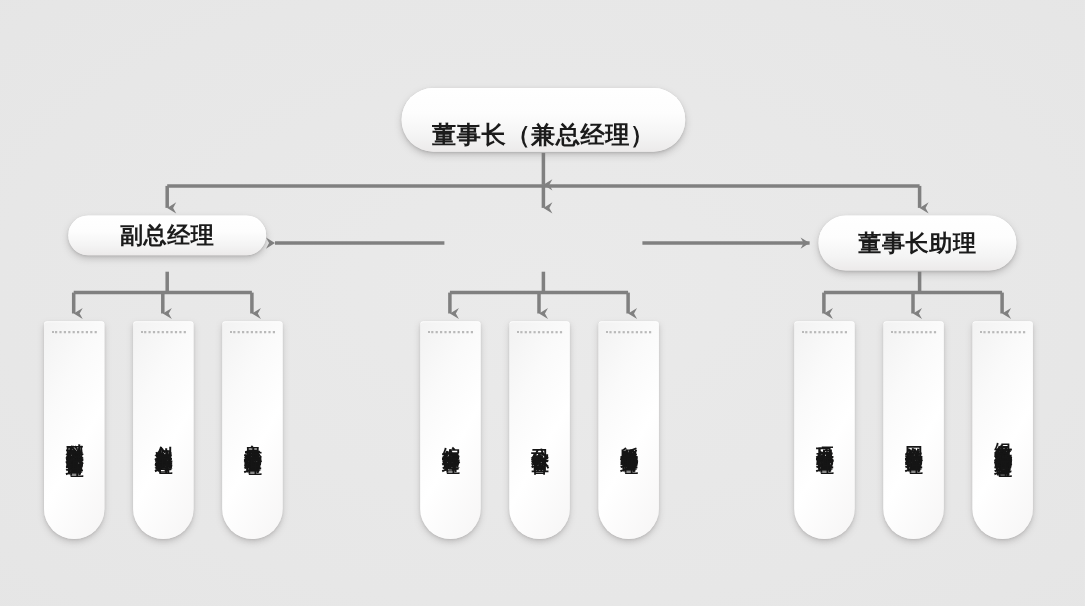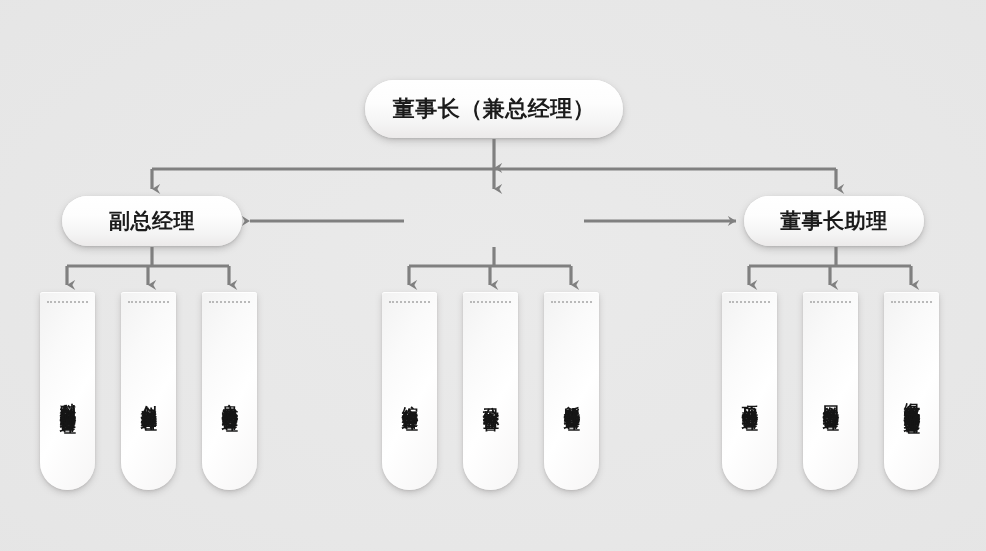--- a/index.html
+++ b/index.html
@@ -140,25 +140,25 @@
       <path d="M571,266 L571,285" marker-end="url(#ah-down)"></path>
 
       <path d="M836,247 L836,266"></path>
       <path d="M749,266 L911,266"></path>
       <path d="M749,266 L749,285" marker-end="url(#ah-down)"></path>
       <path d="M830,266 L830,285" marker-end="url(#ah-down)"></path>
       <path d="M911,266 L911,285" marker-end="url(#ah-down)"></path>
     </g>
   </svg>
 
-  <div class="pill root" style="left:365px; top:80px; width:258px; height:58px;">
+  <div class="pill root" style="left:365px; top:80px; width:258px; height:58px;align-items:flex-end;">
     <span>董事长（兼总经理）</span>
   </div>
 
-  <div class="pill mid" style="left:62px; top:196px; width:180px; height:50px;">
+  <div class="pill mid" style="left:62px; top:196px; width:180px; height:36px;">
     <span>副总经理</span>
   </div>
 
 
   <div class="pill mid" style="left:744px; top:196px; width:180px; height:50px;text-align:right;">
     <span>董事长助理</span>
   </div>
 
   <div class="leaf" style="left:40px; top:292px; width:55px; height:198px;">
     <div class="dash"></div>

